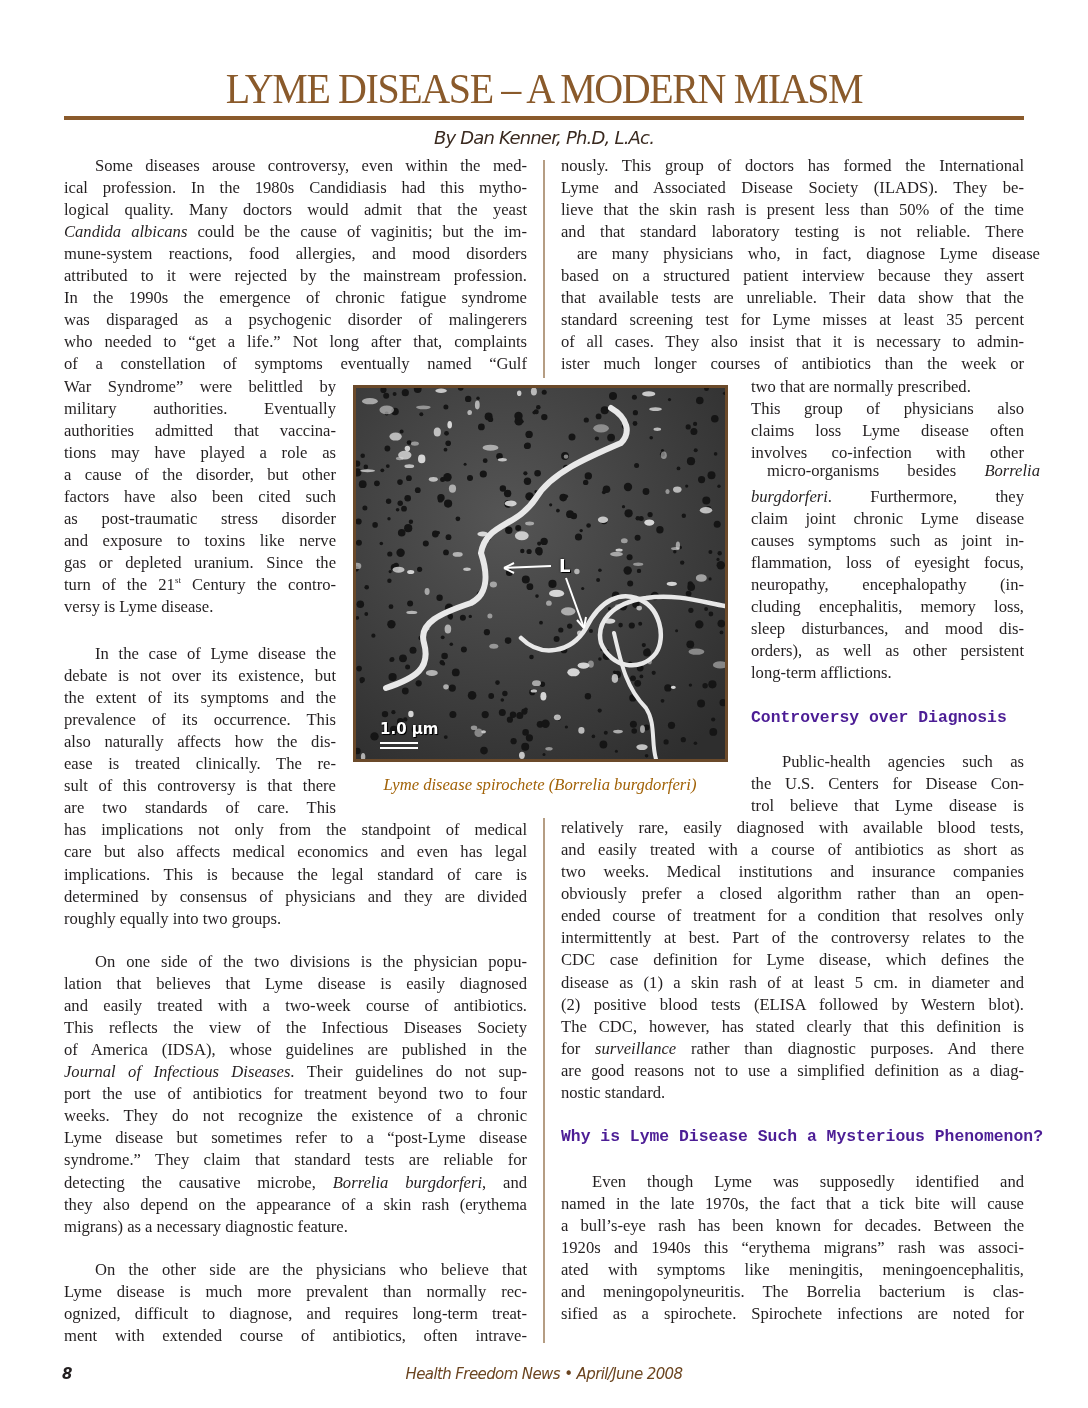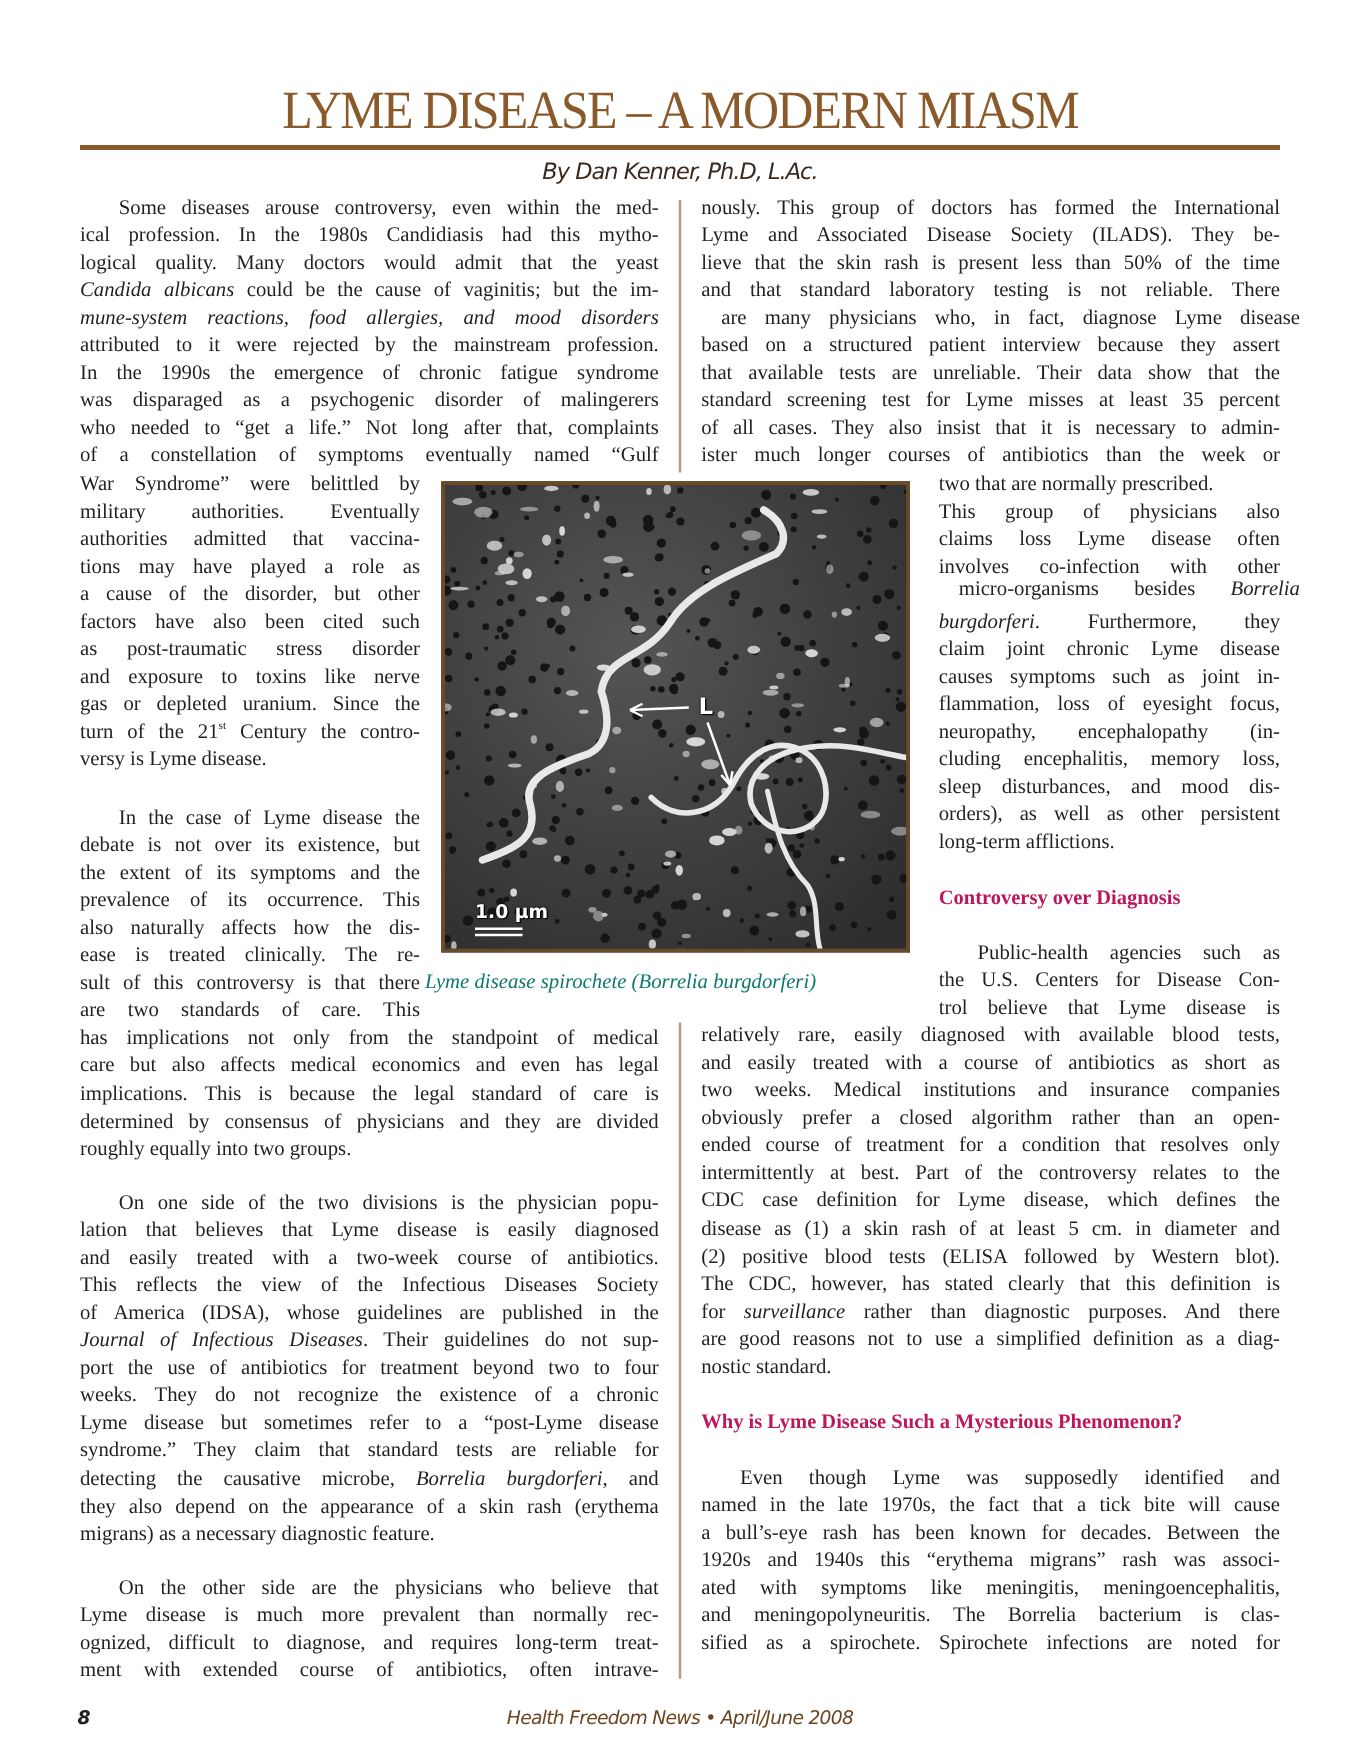--- a/index.html
+++ b/index.html
@@ -23,32 +23,32 @@
     text-align: justify; text-align-last: justify; overflow: visible;
   }
   .ln.last { text-align-last: left; }
   .ln.ind { padding-left: 31px; box-sizing: border-box; }
   .ln i { font-style: italic; }
   .colA { left: 64px; width: 463px; }
   .colAn { left: 64px; width: 272px; }
   .colB { left: 561px; width: 463px; }
   .colBn { left: 751px; width: 273px; }
   .head {
-    position: absolute; font-family: Liberation Serif, serif; font-weight: bold;
-    font-size: 16.4px; color: #be185d; line-height: 22px; white-space: nowrap;
+    position: absolute; font-family: Liberation Mono, monospace; font-weight: bold;
+    font-size: 16.4px; color: #4c1d95; line-height: 22px; white-space: nowrap;
   }
   .vrule { position: absolute; width: 2px; background: #b59d83; }
   .figure {
     position: absolute; left: 353px; top: 385px; width: 375px; height: 377px;
     border: 3px solid #6b4a2a; box-sizing: border-box; background: #3b3b3b; overflow: hidden;
   }
   .figure svg { display: block; }
   .caption {
-    position: absolute; left: 340px; width: 400px; top: 774px; text-align: left;
-    font-family: "Liberation Serif", serif; font-style: italic; font-size: 16.6px; color: #0f766e;
+    position: absolute; left: 340px; width: 400px; top: 774px; text-align: center;
+    font-family: "Liberation Serif", serif; font-style: italic; font-size: 16.6px; color: #a16207;
     line-height: 22px;
   }
   .footer-num {
     position: absolute; left: 62px; top: 1365px; font-family: "DejaVu Sans", sans-serif;
     font-style: italic; font-weight: bold; font-size: 15px; color: #231f20;
   }
   .footer-pub {
     position: absolute; left: 0; width: 1088px; top: 1365px; text-align: center;
     font-family: "DejaVu Sans", sans-serif; font-style: italic; font-size: 15px; color: #6b4520;
     letter-spacing: -0.6px;
@@ -72,21 +72,21 @@
   <div class="byline">By Dan Kenner, Ph.D, L.Ac.</div>
 
   <div class="vrule" style="left:543px; top:160px; height:218px;"></div>
   <div class="vrule" style="left:543px; top:818px; height:525px;"></div>
 
   <div id="colLeft">
       <div class="ln colA ind" style="top: 155px;">Some diseases arouse controversy, even within the med-</div>
       <div class="ln colA " style="top: 177.05px;">ical profession.  In the 1980s Candidiasis had this mytho-</div>
       <div class="ln colA " style="top: 199.1px;">logical quality.  Many doctors would admit that the yeast</div>
       <div class="ln colA " style="top: 221.15px;"><i>Candida albicans</i> could be the cause of vaginitis; but the im-</div>
-      <div class="ln colA " style="top: 243.2px; font-style: italic;">mune-system reactions, food allergies, and mood disorders</div>
+      <div class="ln colA " style="top: 243.2px;">mune-system reactions, food allergies, and mood disorders</div>
       <div class="ln colA " style="top: 265.25px;">attributed to it were rejected by the mainstream profession.</div>
       <div class="ln colA " style="top: 287.3px;">In the 1990s the emergence of chronic fatigue syndrome</div>
       <div class="ln colA " style="top: 309.35px;">was disparaged as a psychogenic disorder of malingerers</div>
       <div class="ln colA " style="top: 331.4px;">who needed to “get a life.”  Not long after that, complaints</div>
       <div class="ln colA " style="top: 353.45px;">of a constellation of symptoms eventually named “Gulf</div>
       <div class="ln colAn " style="top: 375.5px;">War Syndrome” were belittled by</div>
       <div class="ln colAn " style="top: 397.55px;">military authorities.   Eventually</div>
       <div class="ln colAn " style="top: 419.6px;">authorities admitted that vaccina-</div>
       <div class="ln colAn " style="top: 441.65px;">tions may have played a role as</div>
       <div class="ln colAn " style="top: 463.7px;">a cause of the disorder, but other</div>

